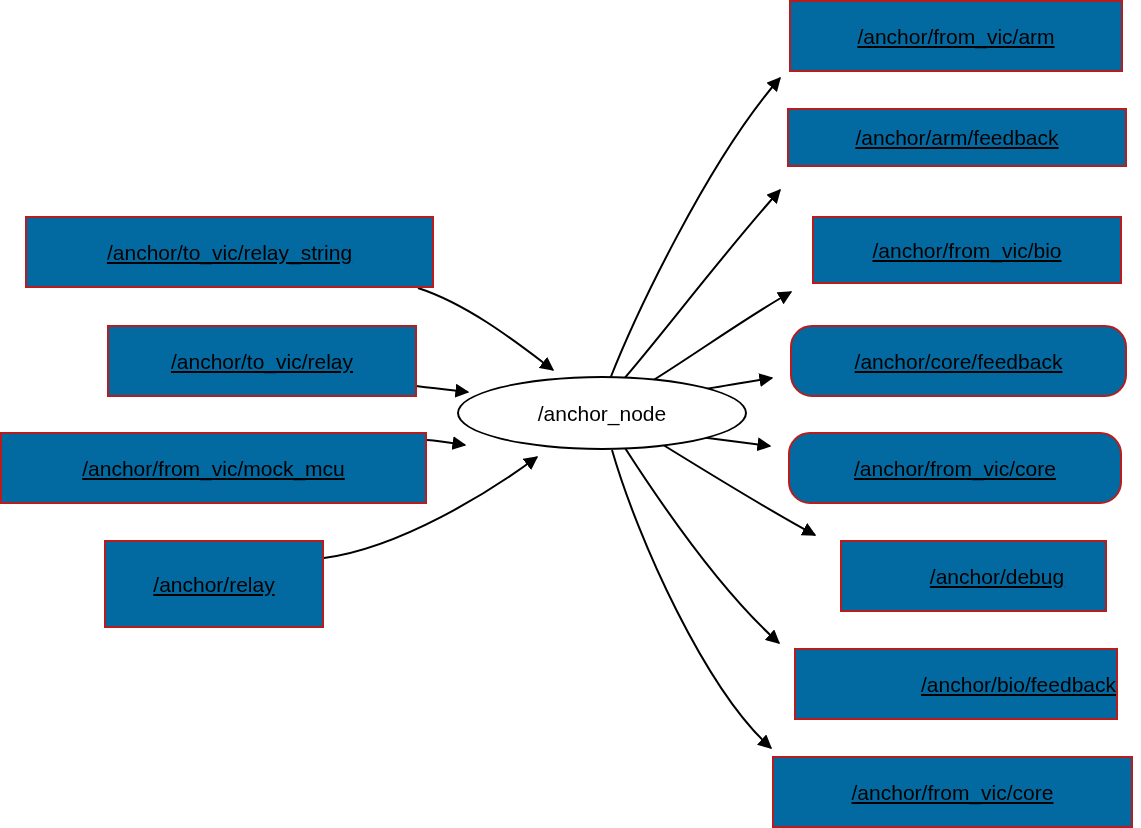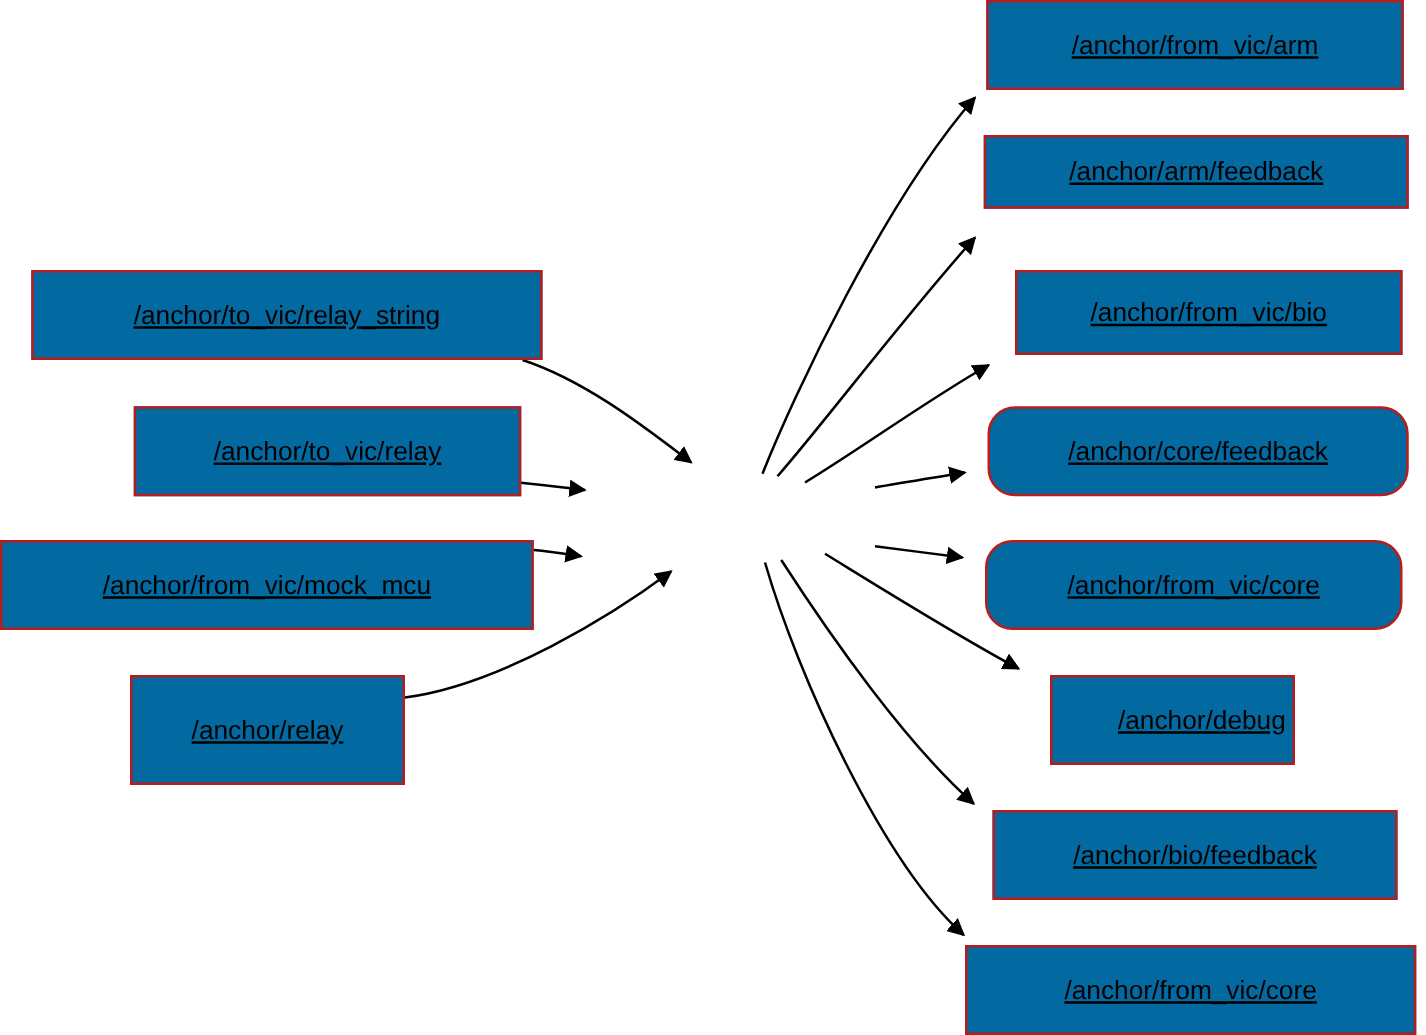--- a/index.html
+++ b/index.html
@@ -113,25 +113,28 @@
       </div>
       <div class="node-box" style="left: 812px; top: 216px; width: 310px; height: 68px; text-align: center;">
         <span class="node-label">/anchor/from_vic/bio</span>
       </div>
       <div class="node-box" style="left: 790px; top: 325px; width: 337px; height: 72px; border-radius: 22px;">
         <span class="node-label">/anchor/core/feedback</span>
       </div>
       <div class="node-box" style="left: 788px; top: 432px; width: 334px; height: 72px; border-radius: 22px;">
         <span class="node-label">/anchor/from_vic/core</span>
       </div>
-      <div class="node-box" style="left: 840px; top: 540px; width: 196px; height: 72px; padding-left: 47px;">
+      <div class="node-box" style="left: 840px; top: 540px; width: 267px; height: 72px; padding-left: 47px;">
         <span class="node-label">/anchor/debug</span>
       </div>
-      <div class="node-box" style="left: 794px; top: 648px; width: 324px; height: 72px;">
+      <div class="node-box" style="left: 794px; top: 648px; width: 324px; height: 72px; justify-content: flex-end;">
         <span class="node-label">/anchor/bio/feedback</span>
       </div>
       <div class="node-box" style="left: 772px; top: 756px; width: 361px; height: 72px;">
         <span class="node-label">/anchor/from_vic/core</span>
       </div>
     </div>
 
+  <div class="node-ellipse" id="center-node" style="left: 457px; top: 376px; width: 290px; height: 74px;">
+    <span class="node-label">/anchor_node</span>
+  </div>
 
 </div>
 
 </body></html>

